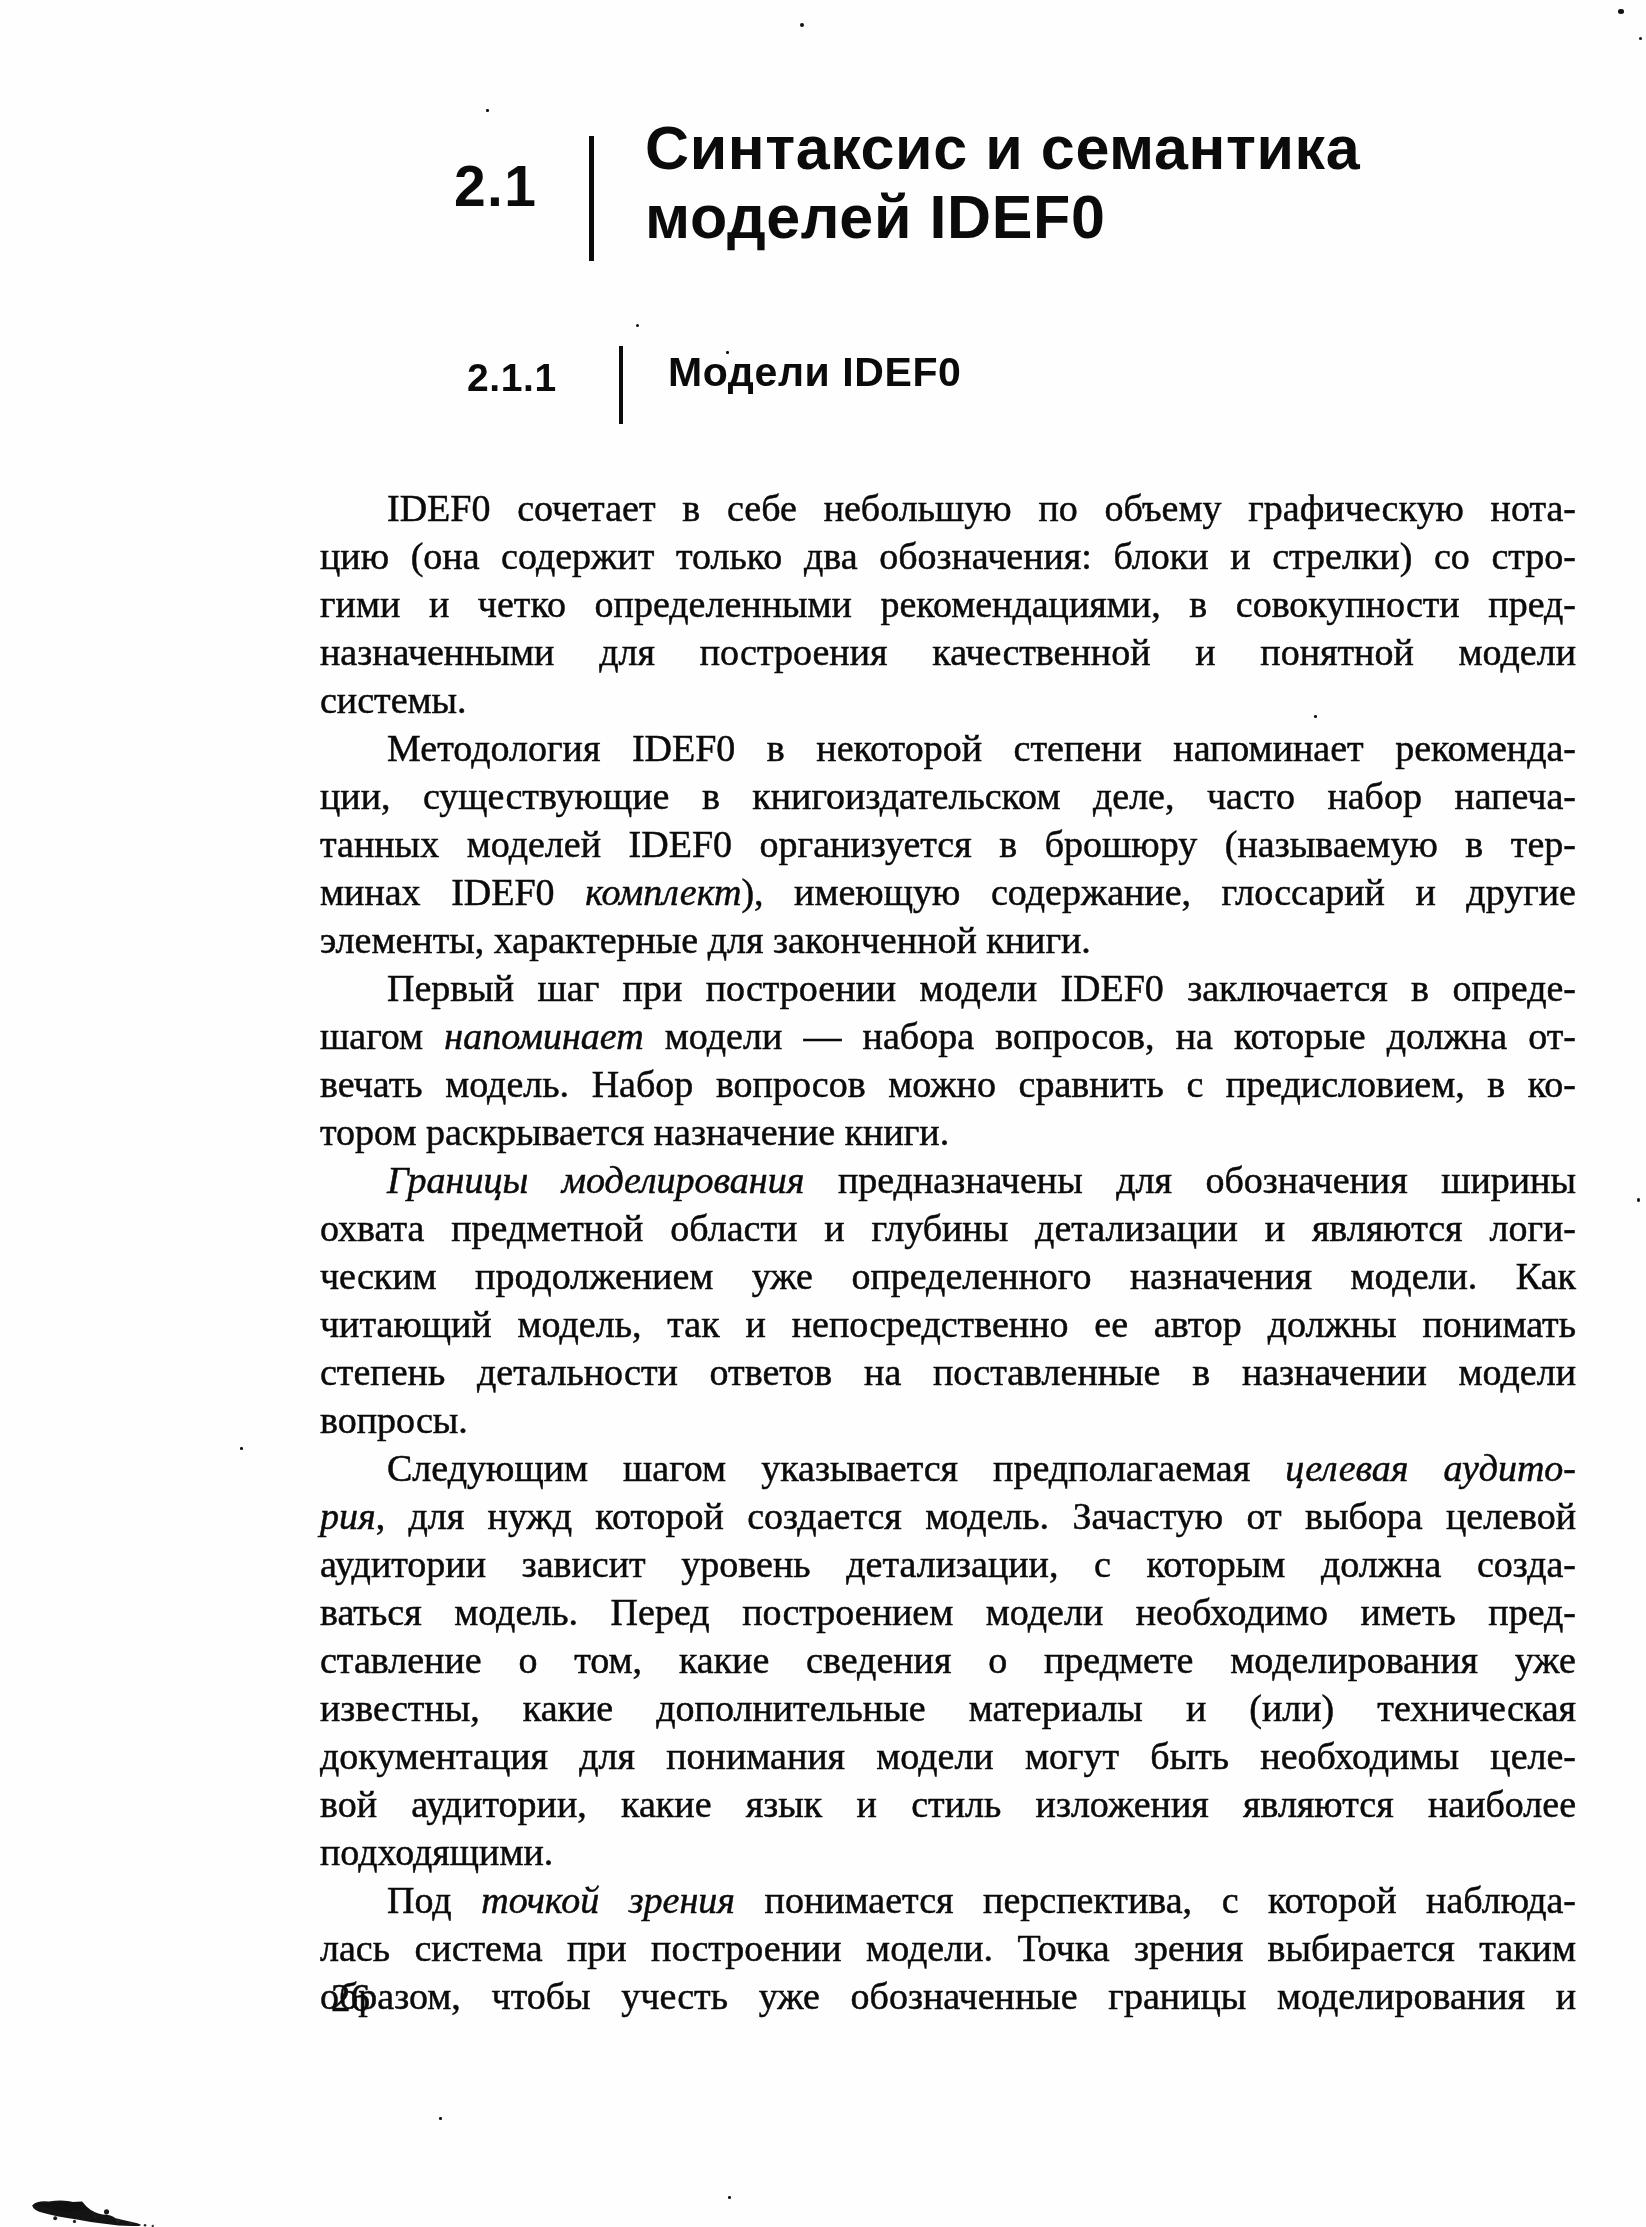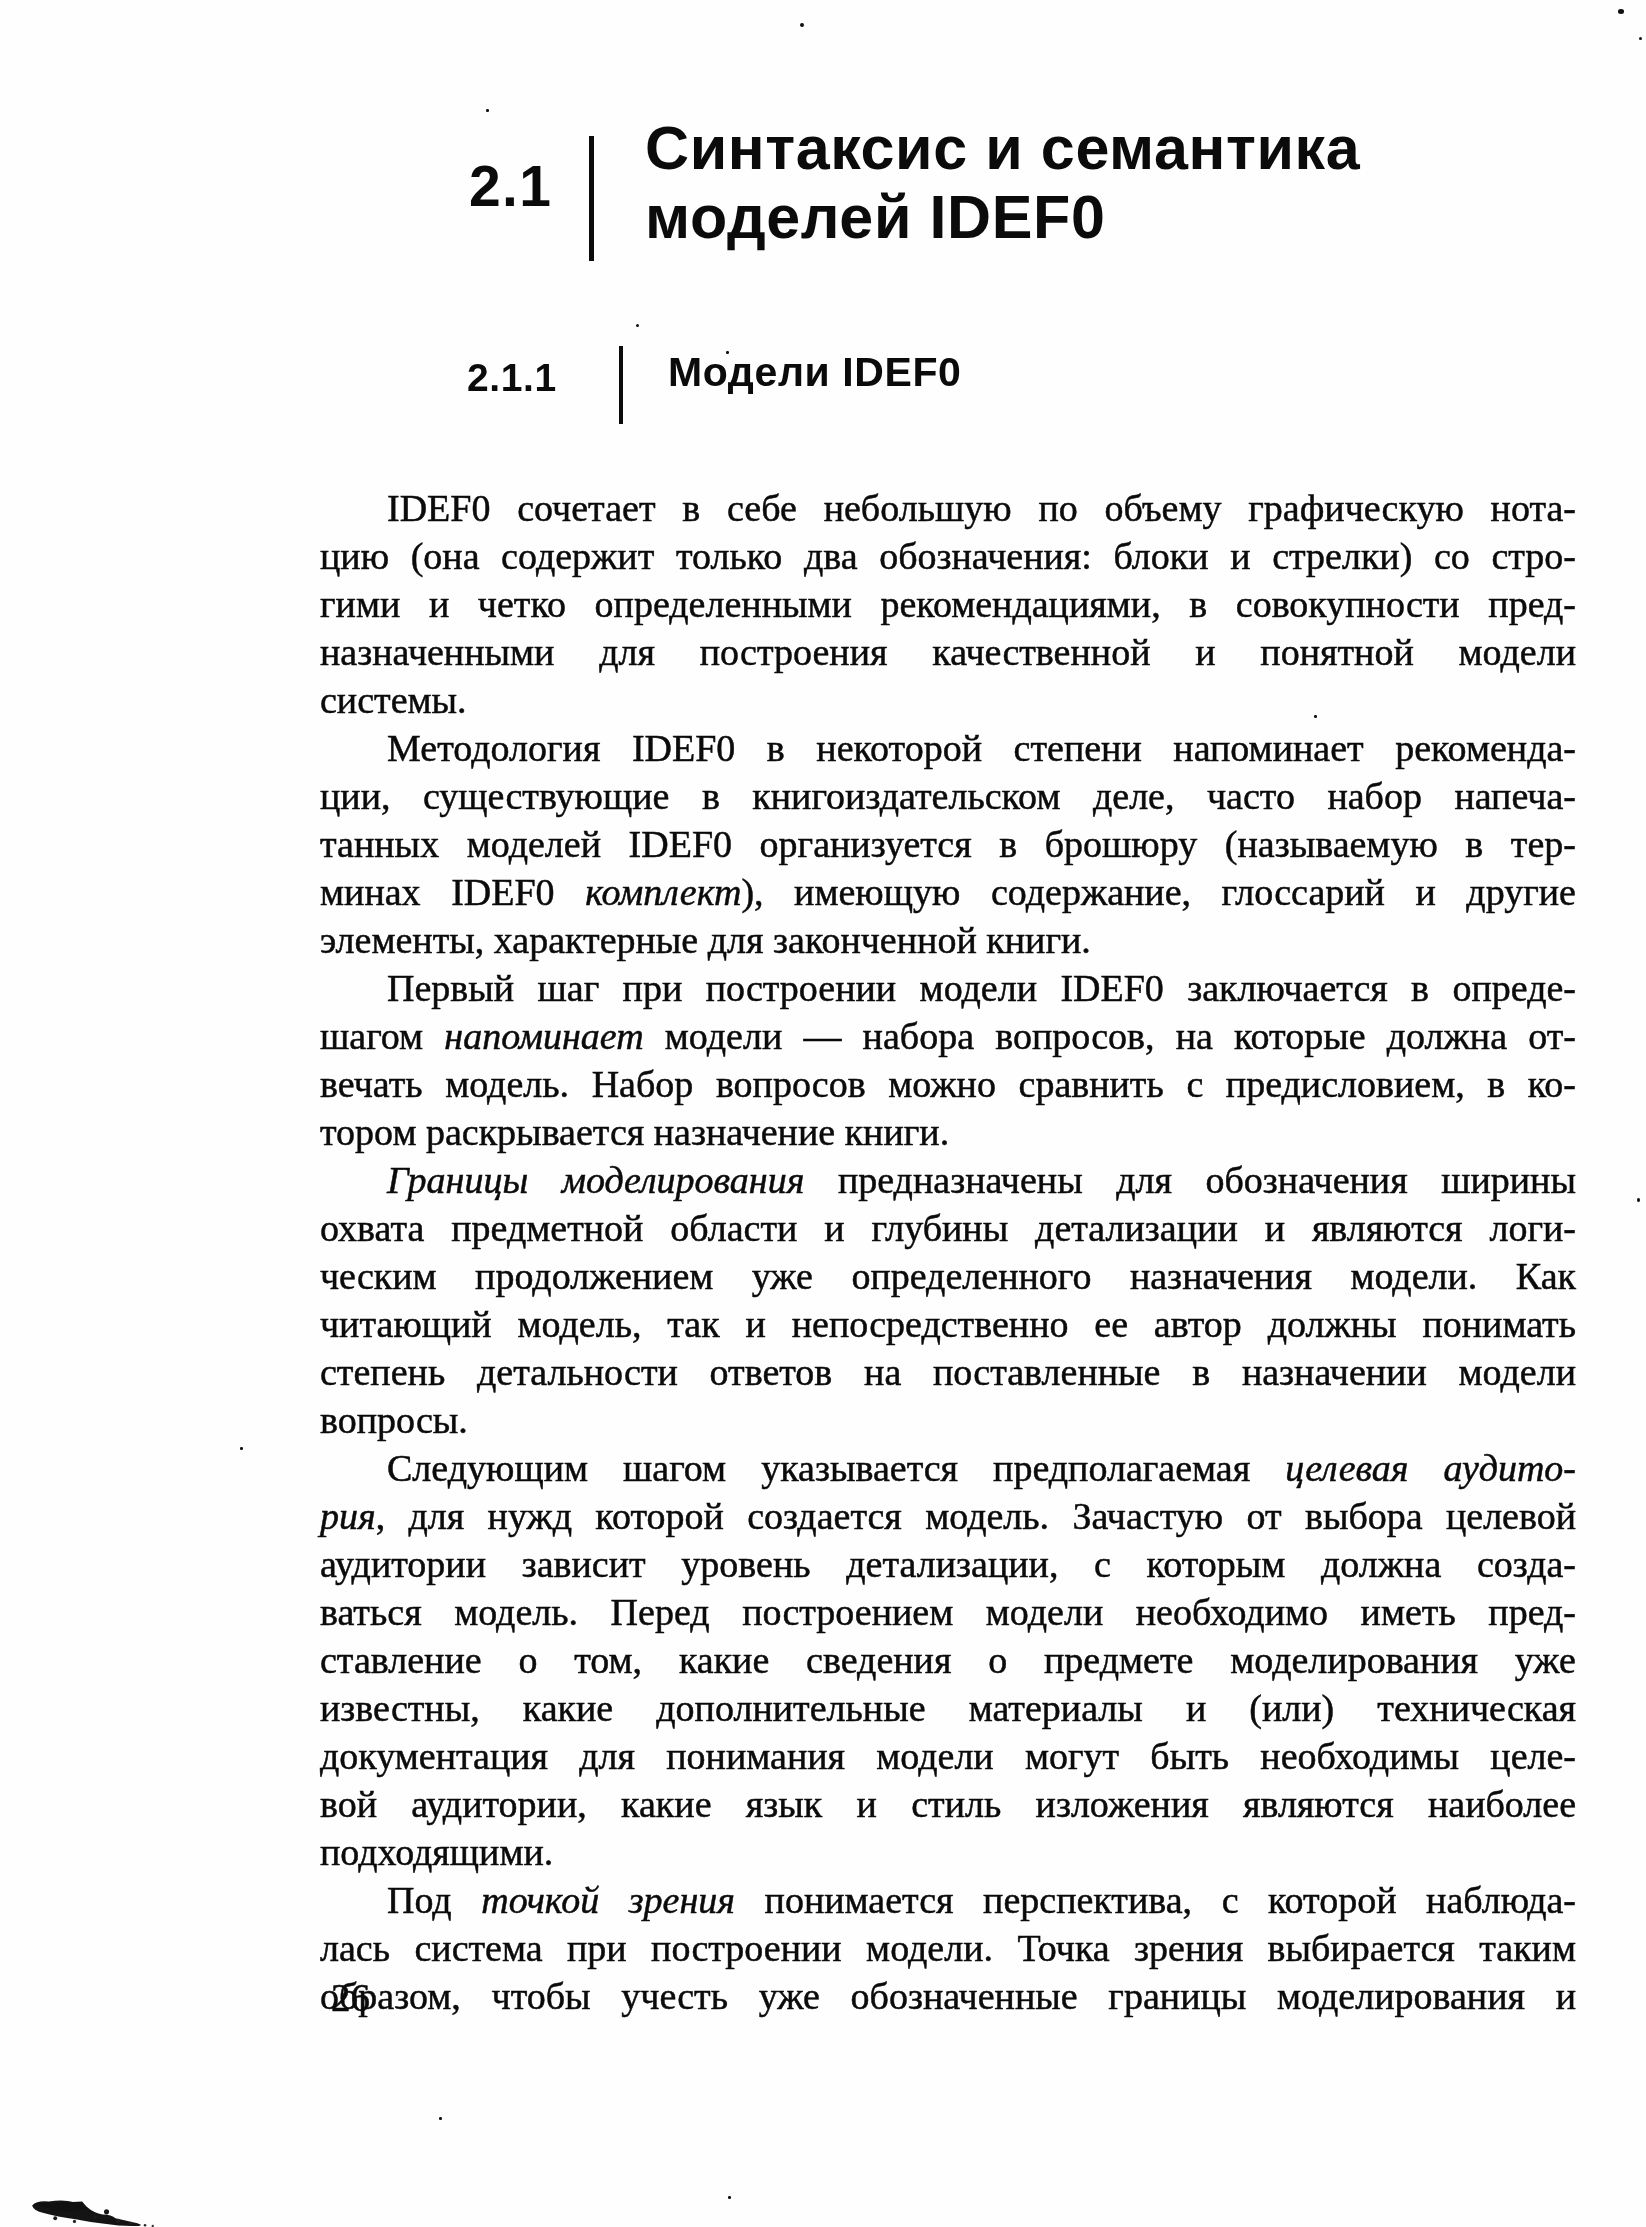--- a/index.html
+++ b/index.html
@@ -9,21 +9,21 @@
     height: 2227px;
     background: #fefefe;
     color: #0b0b0b;
     overflow: hidden;
     font-family: "Liberation Serif", "DejaVu Serif", serif;
   }
 
   
   .sec-num {
     position: absolute;
-    left: 469px; top: 158px;
+    left: 454px; top: 158px;
     font-family: "Liberation Sans", "DejaVu Sans", sans-serif;
     font-weight: 700;
     font-size: 57px;
     line-height: 1;
     letter-spacing: 1.3px;
     text-align: center;
   }
   .sec-rule {
     position: absolute;
     left: 589px; top: 136px;

